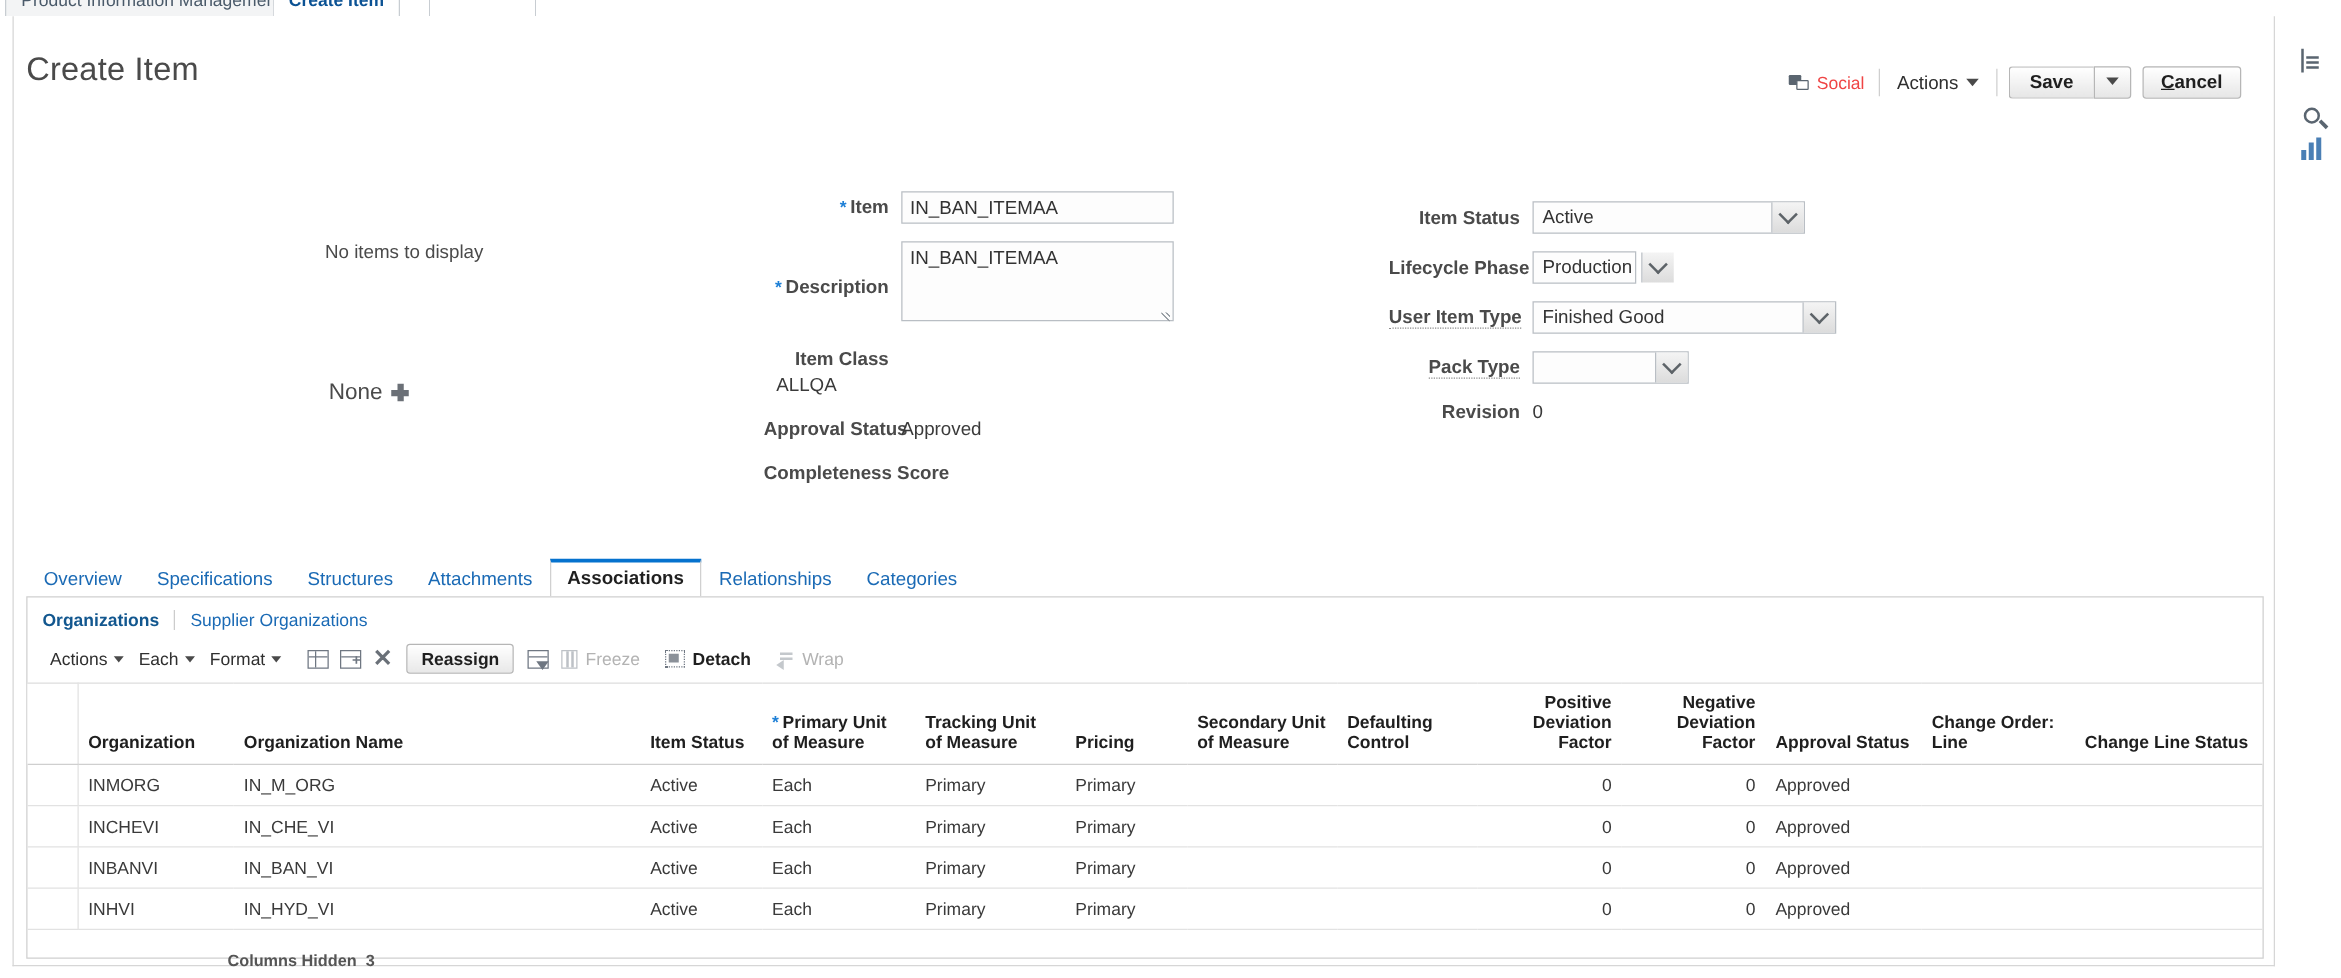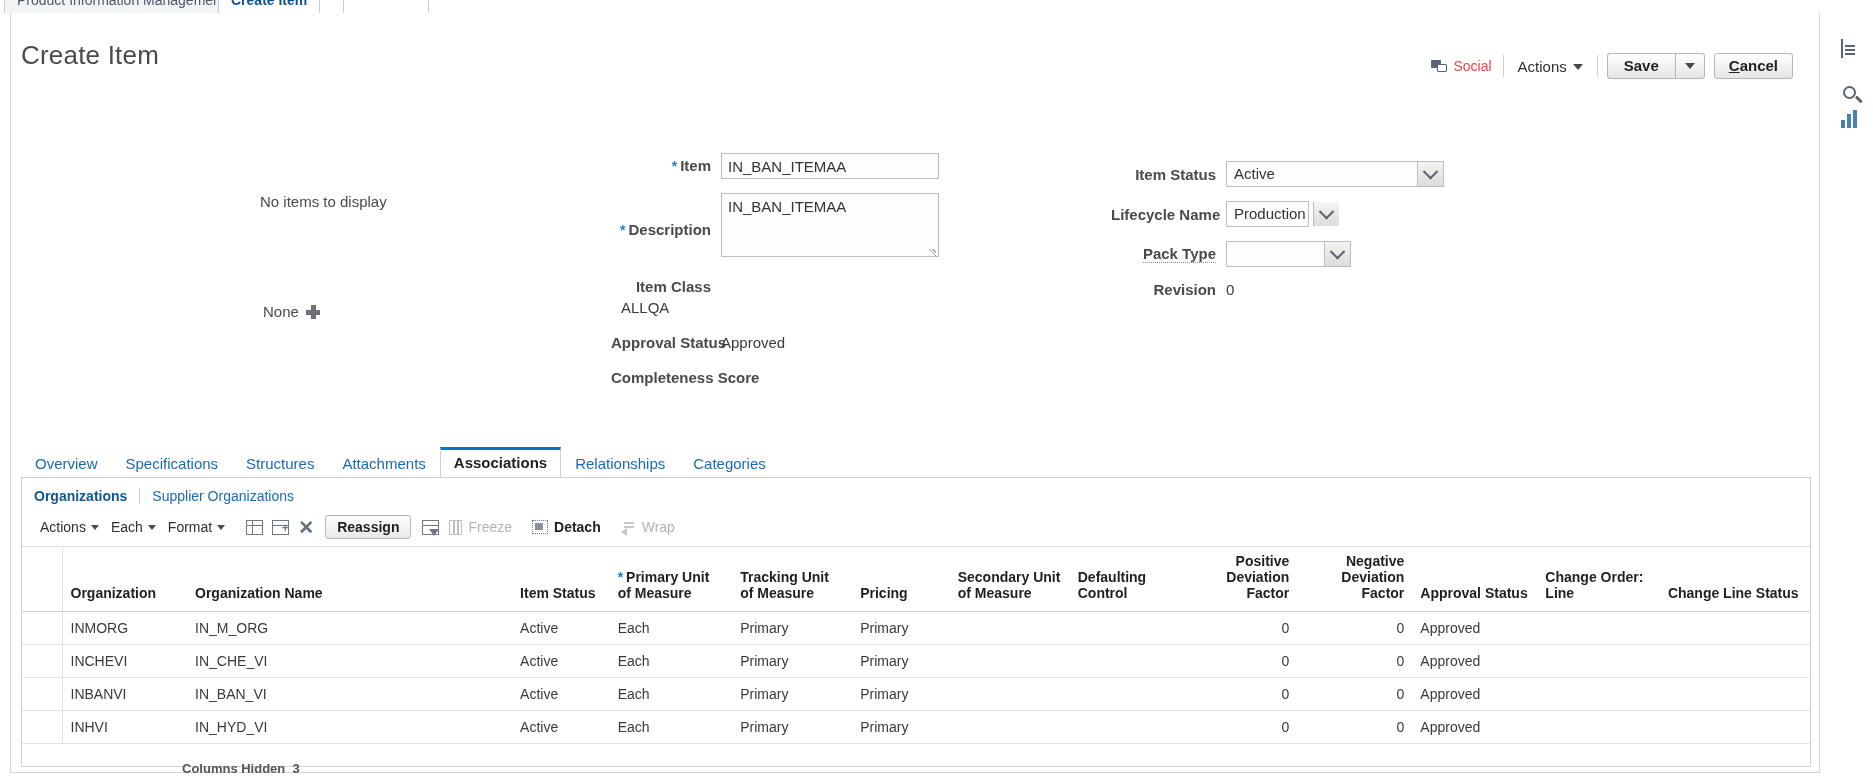--- a/index.html
+++ b/index.html
@@ -55,21 +55,21 @@
   .btn.split-main{border-radius:3px 0 0 3px;border-right:none;padding:0 16px;}
   .btn.split-arrow{border-radius:0 3px 3px 0;padding:0 9px;font-weight:normal;}
   .btn.split-arrow .caret{margin-left:0;}
   .btn.cancel{margin-left:9px;font-weight:bold;}
   .btn.cancel u{text-decoration:underline;}
   .btngrp{display:flex;margin-left:9px;}
 
   
   .left-panel{position:absolute;left:0;top:150px;width:600px;}
   .no-items{position:absolute;left:249px;top:30px;font-size:15px;color:#4a4a4a;white-space:nowrap;}
-  .none-row{position:absolute;left:252px;top:140px;display:flex;align-items:center;gap:7px;font-size:15px;color:#4a4a4a;}
+  .none-row{position:absolute;left:252px;top:140px;display:flex;align-items:center;gap:7px;font-size:18px;color:#4a4a4a;}
   .plus-ico{display:inline-block;width:14px;height:14px;position:relative;}
   .plus-ico:before{content:"";position:absolute;left:0;top:5px;width:14px;height:5px;background:#6b7077;}
   .plus-ico:after{content:"";position:absolute;left:5px;top:0;width:5px;height:14px;background:#6b7077;}
 
   
   .form-c{position:absolute;left:600px;top:140px;width:640px;}
   .frow{display:flex;align-items:flex-start;margin-bottom:14px;}
   .flabel{
     width:100px;text-align:right;font-size:15px;color:#4a4a4a;font-weight:bold;
     padding-top:4px;white-space:nowrap;
@@ -296,31 +296,42 @@
           <div class="sel w-item">
             <span class="val">Active</span>
             <span class="arrow">
                 <i class="chev"></i>
               </span>
           </div>
         </div>
       </div>
 
       <div class="rrow">
-        <div class="rlabel">Lifecycle Name</div>
+        <div class="rlabel">Lifecycle Phase</div>
         <div class="rctl">
           <div class="sel w-life">
             <span class="val">Production</span>
             <span class="arrow">
                 <i class="chev"></i>
               </span>
           </div>
         </div>
       </div>
 
+      <div class="rrow">
+        <div class="rlabel-wrap"><span class="rlabel help">User Item Type</span></div>
+        <div class="rctl">
+          <div class="sel w-user">
+            <span class="val">Finished Good</span>
+            <span class="arrow">
+                <i class="chev"></i>
+              </span>
+          </div>
+        </div>
+      </div>
 
       <div class="rrow">
         <div class="rlabel-wrap"><span class="rlabel help">Pack Type</span></div>
         <div class="rctl">
           <div class="sel w-pack">
             <span class="val"></span>
             <span class="arrow">
                 <i class="chev"></i>
               </span>
           </div>

